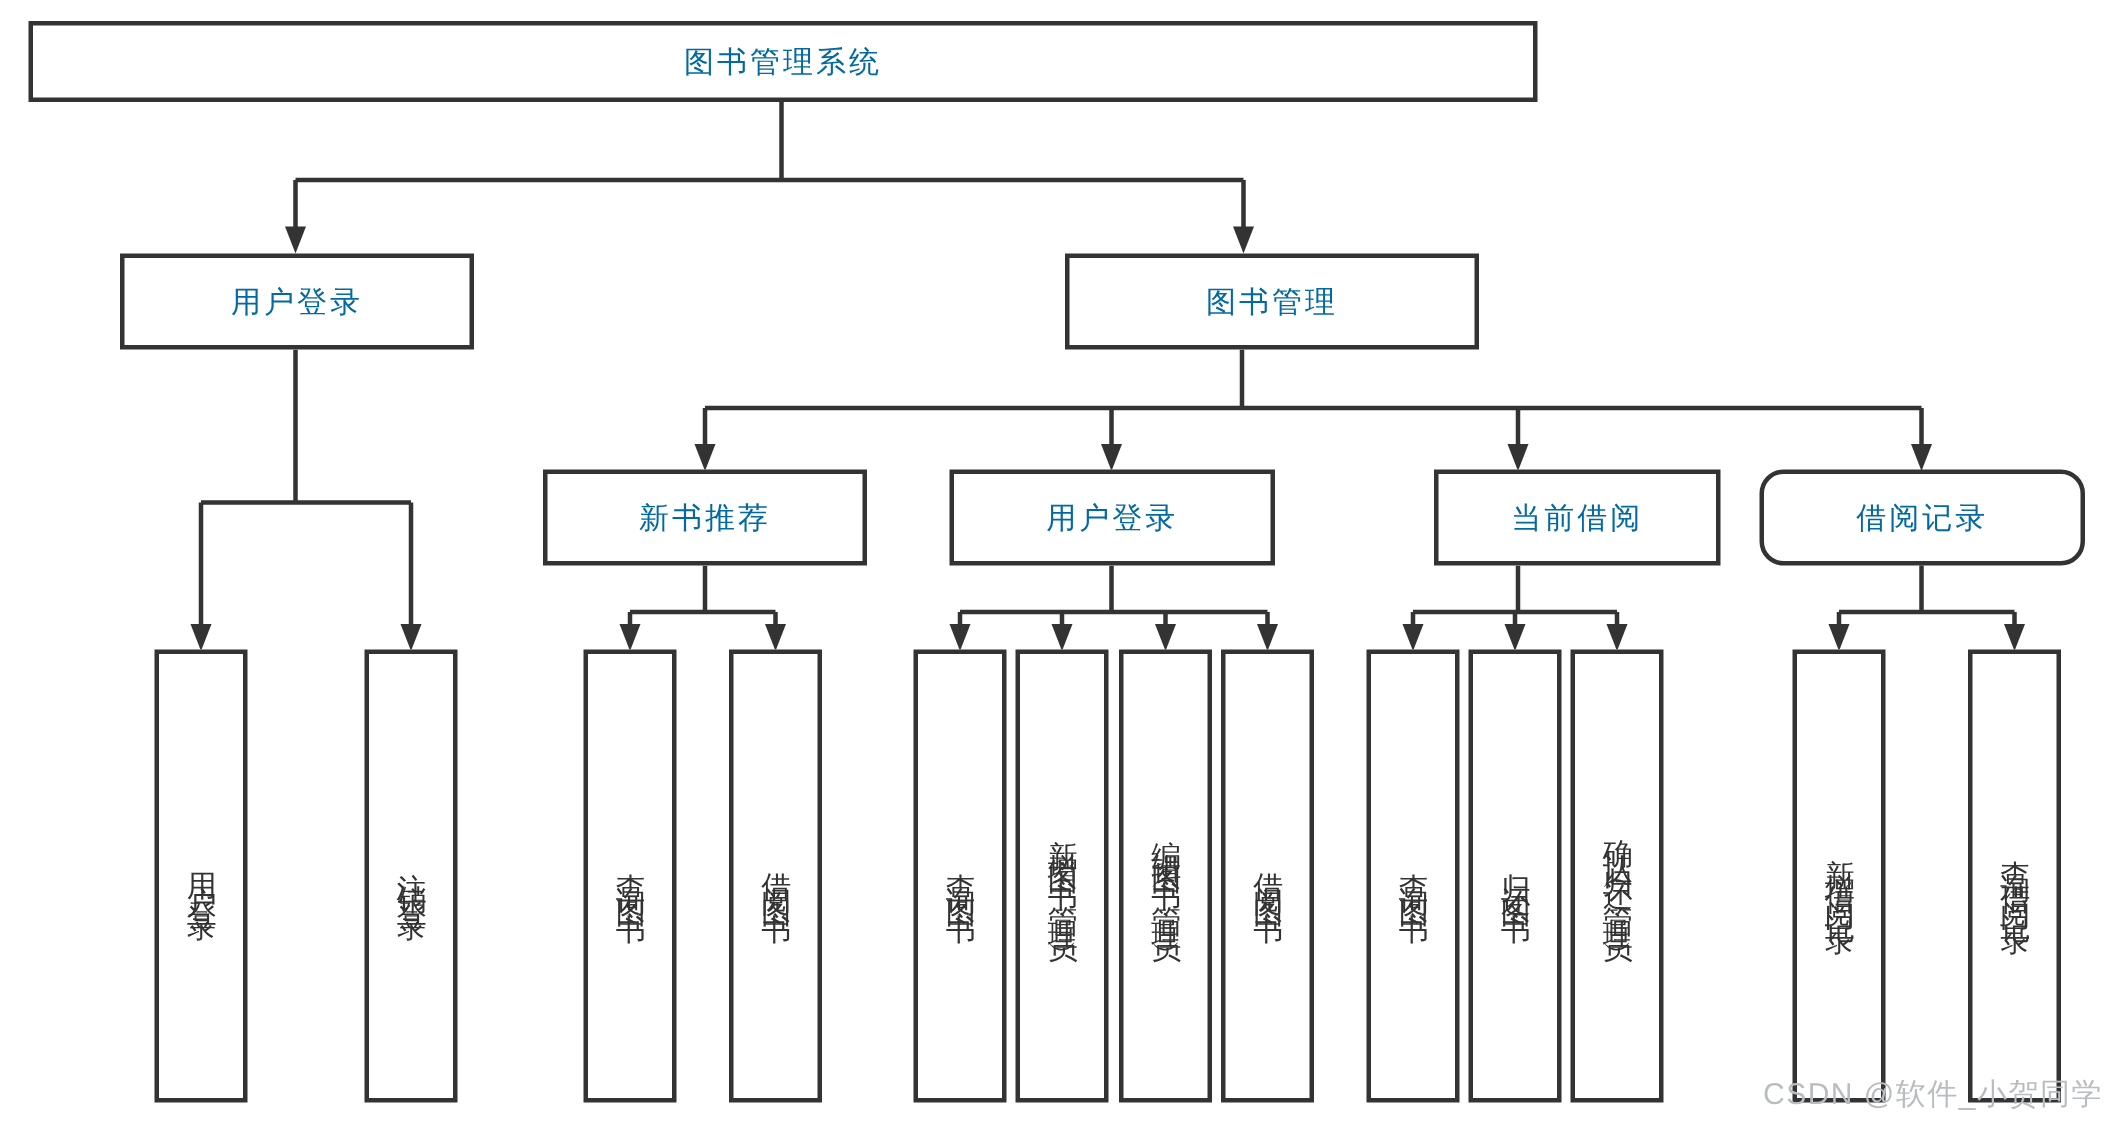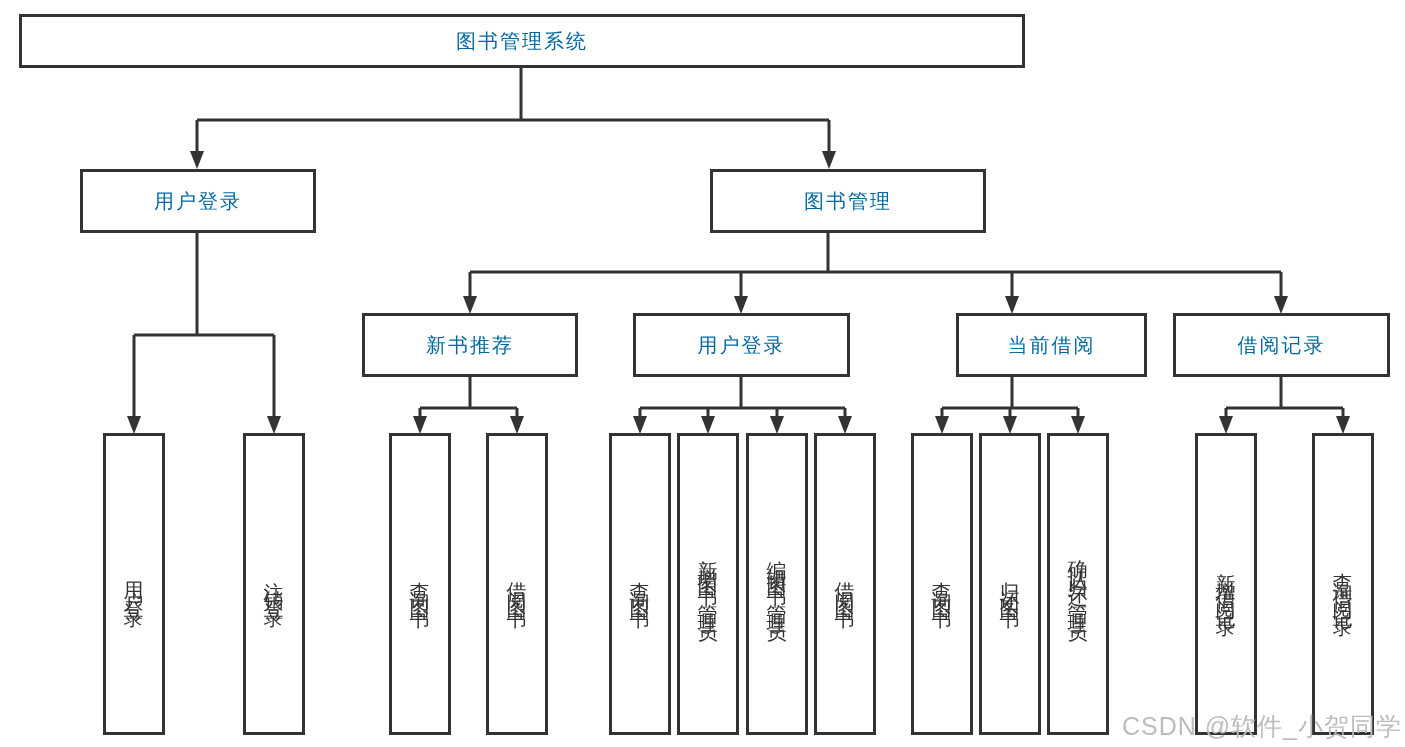--- a/index.html
+++ b/index.html
@@ -17,21 +17,21 @@
   }
   .lvl2{top:169px;height:64px;}
   .lvl3{top:313px;height:64px;}
   .leaf{top:433px;height:302px;width:62px;}
   .vtext{
     writing-mode:vertical-rl;text-orientation:mixed;
     font-size:20px;line-height:1;letter-spacing:9px;color:#333333;white-space:nowrap;
   }
   #watermark{
     position:absolute;right:3px;bottom:4px;z-index:5;
-    font-size:25px;color:#b9bdc1;letter-spacing:1px;white-space:nowrap;
+    font-size:20px;color:#b9bdc1;letter-spacing:1px;white-space:nowrap;
   }
 </style>
 </head>
 <body>
 
 <div id="stage">
 
   <svg id="wires" viewBox="0 0 1405 747" xmlns="http://www.w3.org/2000/svg">
     <g stroke="#333333" stroke-width="3" fill="none">
 
@@ -85,21 +85,21 @@
 
   <div class="box lvl3" style="left:362px;width:216px;font-family:Liberation Mono, monospace;">
     <span class="hlabel">新书推荐</span>
   </div>
   <div class="box lvl3" style="left:633px;width:217px;">
     <span class="hlabel">用户登录</span>
   </div>
   <div class="box lvl3" style="left:956px;width:191px;">
     <span class="hlabel">当前借阅</span>
   </div>
-  <div class="box lvl3" style="left:1173px;width:217px;">
+  <div class="box lvl3" style="left:1173px;width:217px;border-radius:16px;">
     <span class="hlabel">借阅记录</span>
   </div>
 
   <div class="box leaf" style="left:103px;">
     <span class="vtext">用户登录</span>
   </div>
   <div class="box leaf" style="left:243px;">
     <span class="vtext">注销登录</span>
   </div>
 

